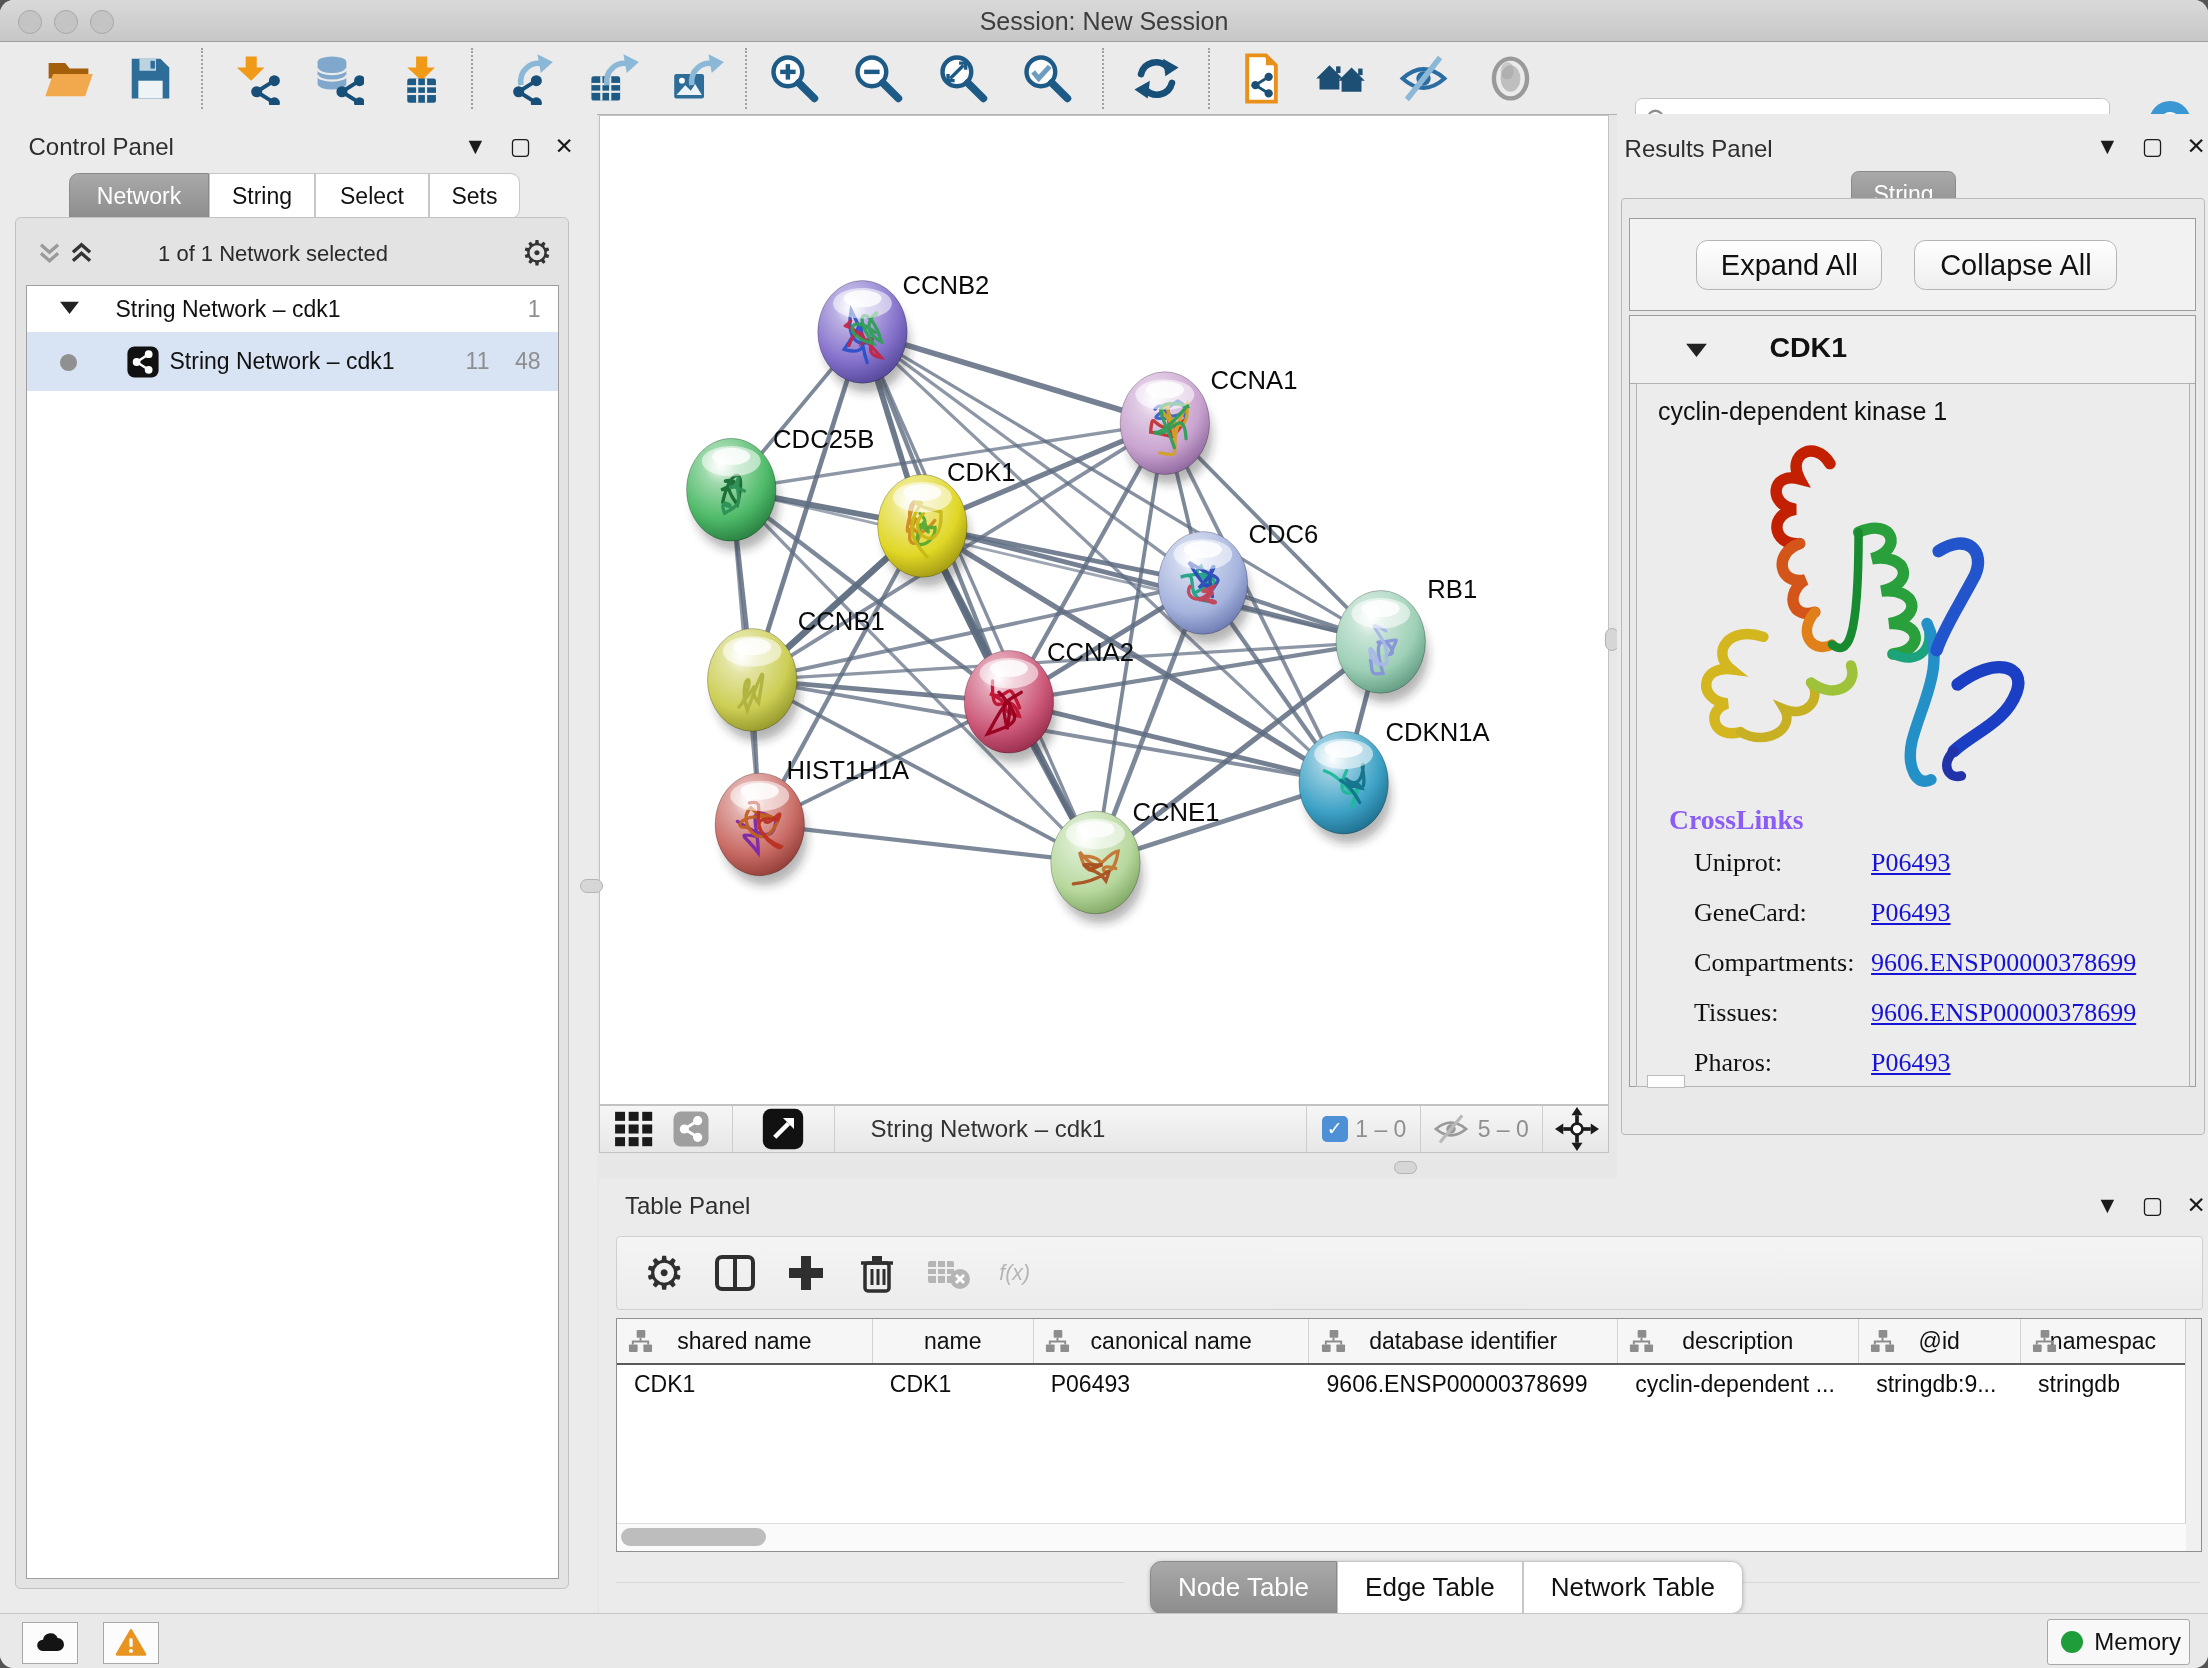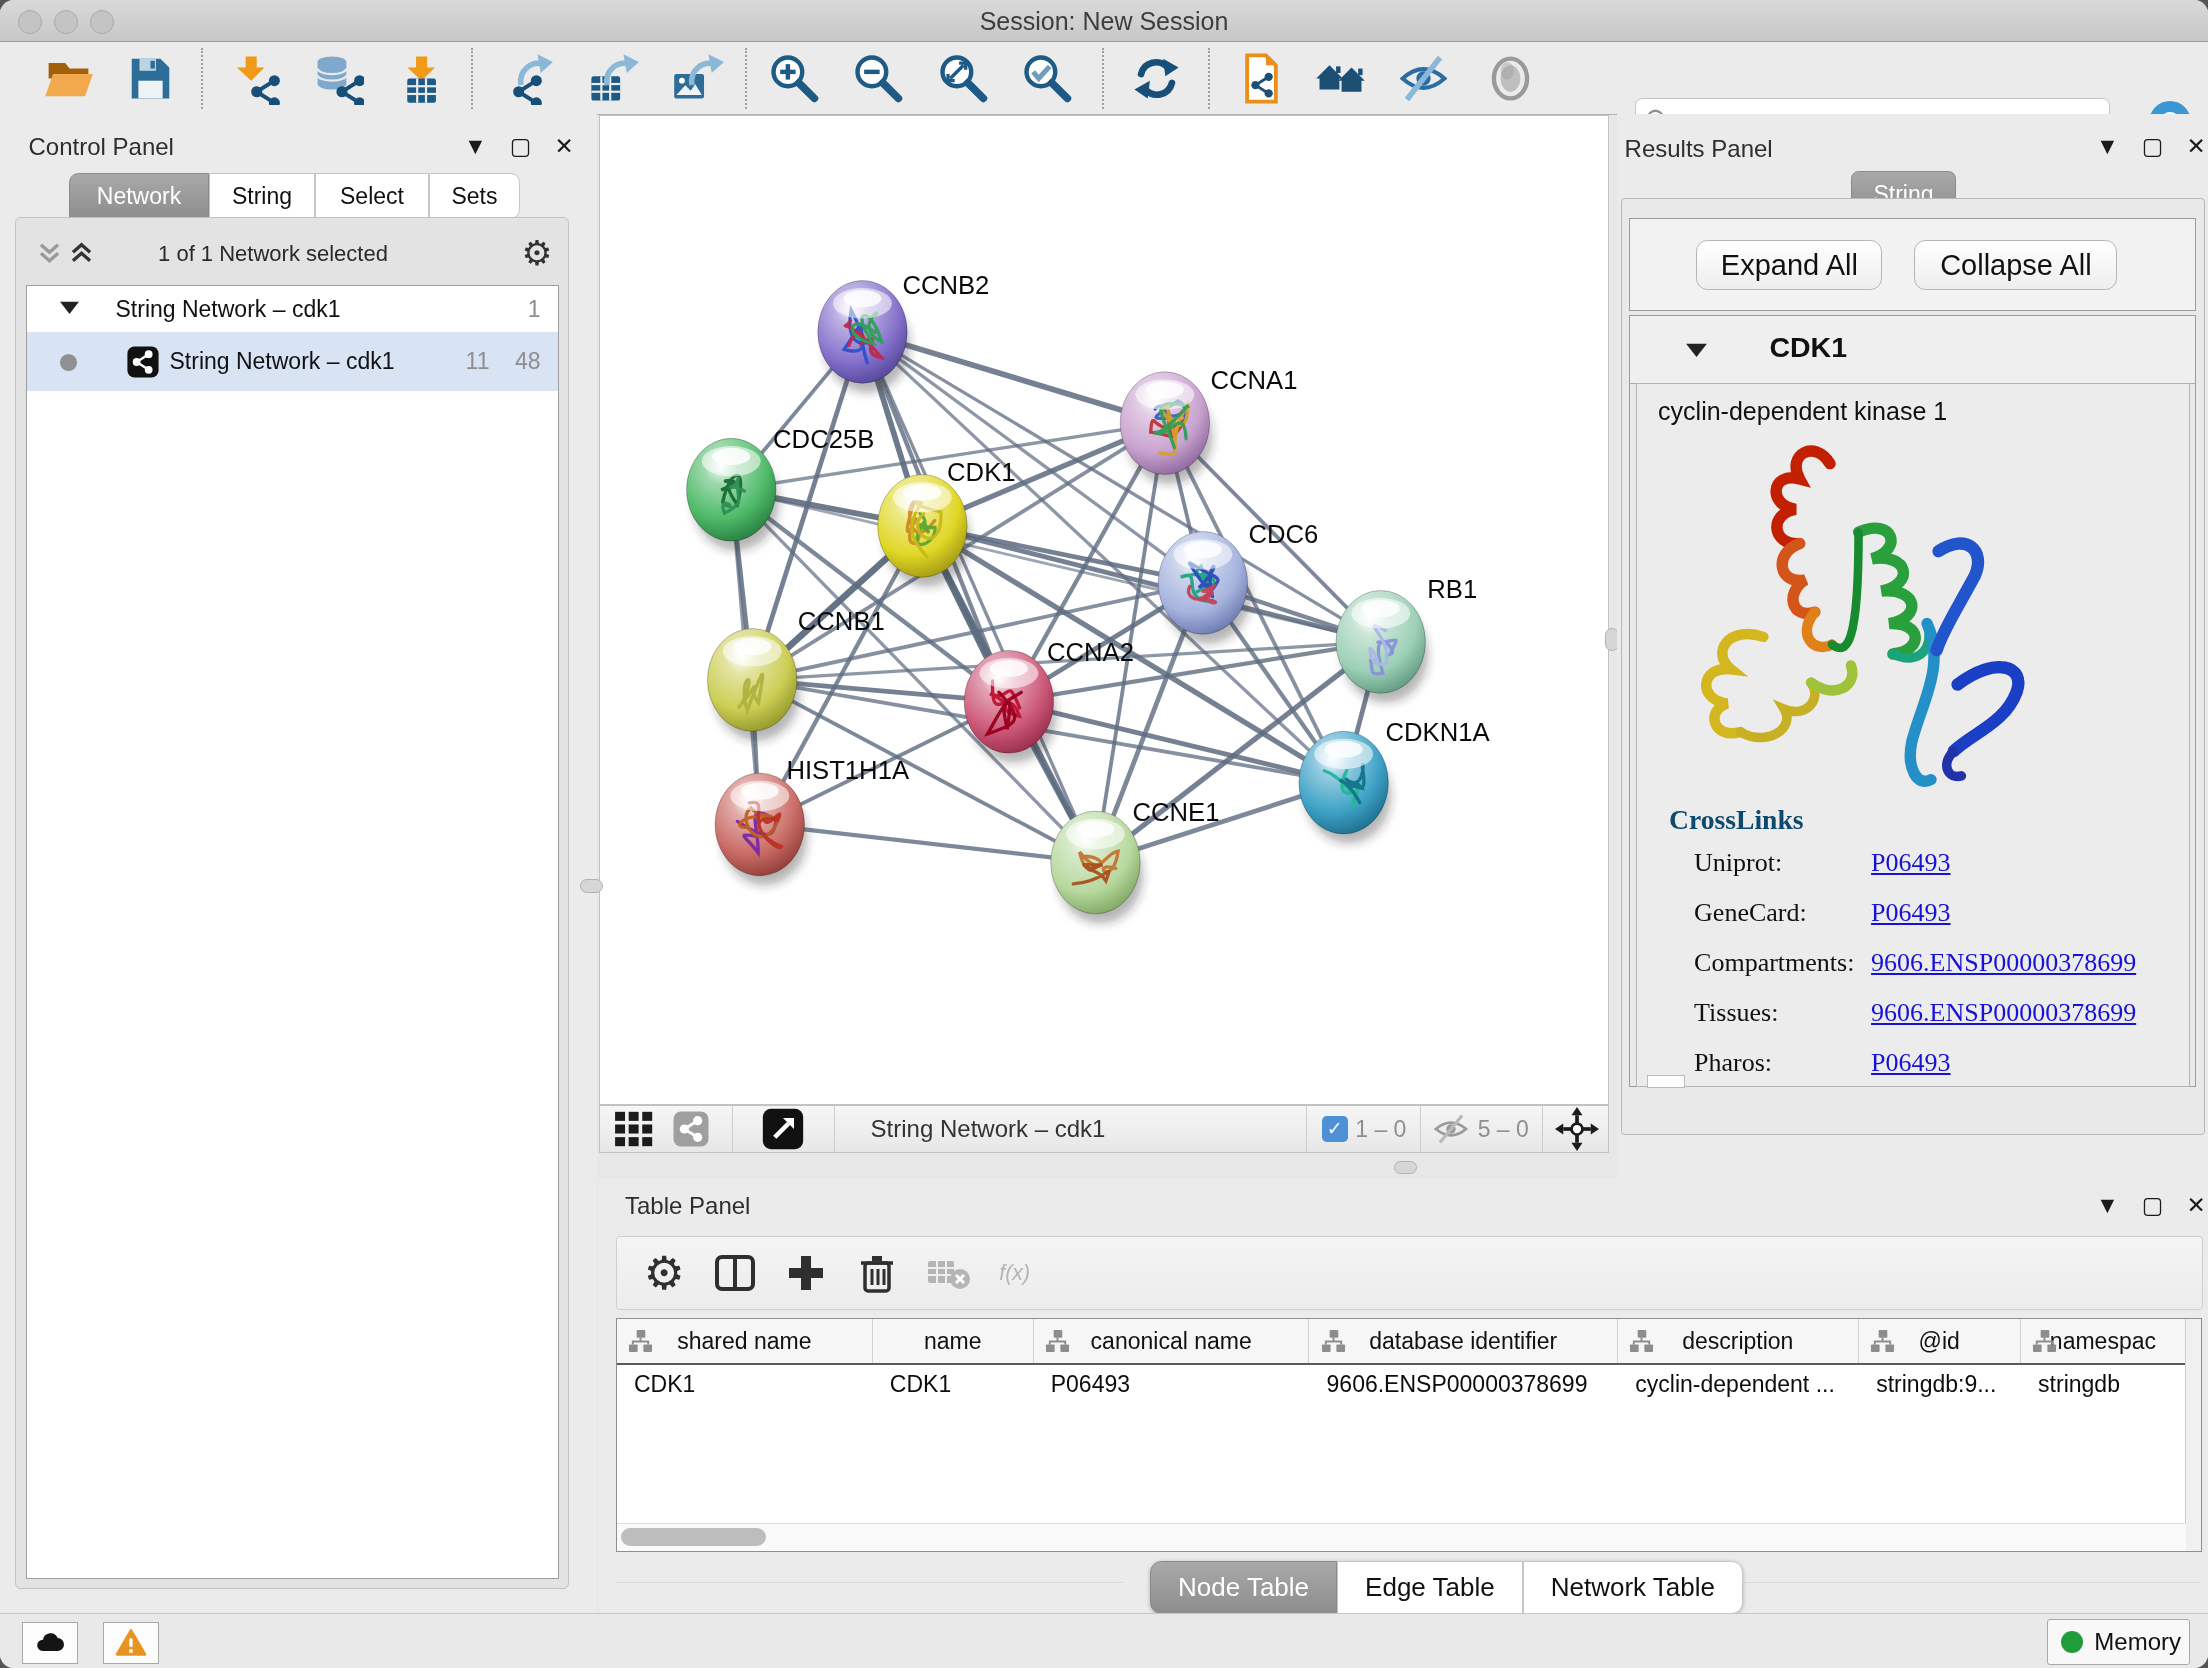--- a/index.html
+++ b/index.html
@@ -67,21 +67,21 @@
   #rp-btnrow{position:absolute;left:7.6px;top:19px;width:565px;height:91px;background:#f2f2f2;border:1px solid #9c9c9c;}
   .rbtn{position:absolute;top:21px;height:48px;background:linear-gradient(#ffffff,#eeeeee);
     border:1px solid #b5b5b5;border-radius:11.4px;font-size:29px;text-align:center;line-height:48px;color:#111;}
   #rp-cdk{position:absolute;left:7.6px;top:116px;width:565px;height:770px;background:#e9e9e9;border:1px solid #9c9c9c;}
   #rp-cdkhead{position:absolute;left:0;top:0;width:100%;height:67px;border-bottom:1px solid #ababab;background:#efefef;}
   #rp-gene{position:absolute;left:139px;top:15px;font-size:28.5px;font-weight:bold;color:#111;}
   #rp-content{position:absolute;left:5.7px;top:67px;width:552px;height:702px;background:#ececec;border:1px solid #b3b3b3;}
   #rp-desc{position:absolute;left:21px;top:13.3px;font-size:25px;color:#111;}
   #ribbon{position:absolute;left:35px;top:53px;width:376px;height:375px;}
   #xl-head{position:absolute;left:32px;top:420px;font-family:"Liberation Serif","DejaVu Serif",serif;
-    font-weight:bold;font-size:27.6px;color:#0c4a6e;}
+    font-weight:bold;font-size:27.6px;color:#8b5cf6;}
   #xl-rows{position:absolute;left:57px;top:464px;width:476px;}
   .xl-row{display:flex;height:50px;align-items:flex-start;
     font-family:"Liberation Serif","DejaVu Serif",serif;font-size:26px;}
   .xl-label{width:177px;color:#101010;}
   .xl-link{color:#1612d6;text-decoration:underline;}
   #rp-sliver{position:absolute;left:9.5px;top:691px;width:36px;height:10.5px;background:#fdfdfd;border:1px solid #bbb;}
   
   #tpanel{position:absolute;left:599px;top:1179px;width:1609px;height:434px;background:#ebebeb;}
   #tp-title{position:absolute;left:26px;top:13.3px;}
   #tp-toolbar{position:absolute;left:17px;top:57px;width:1585px;height:72px;background:linear-gradient(#f4f4f4,#ececec);

